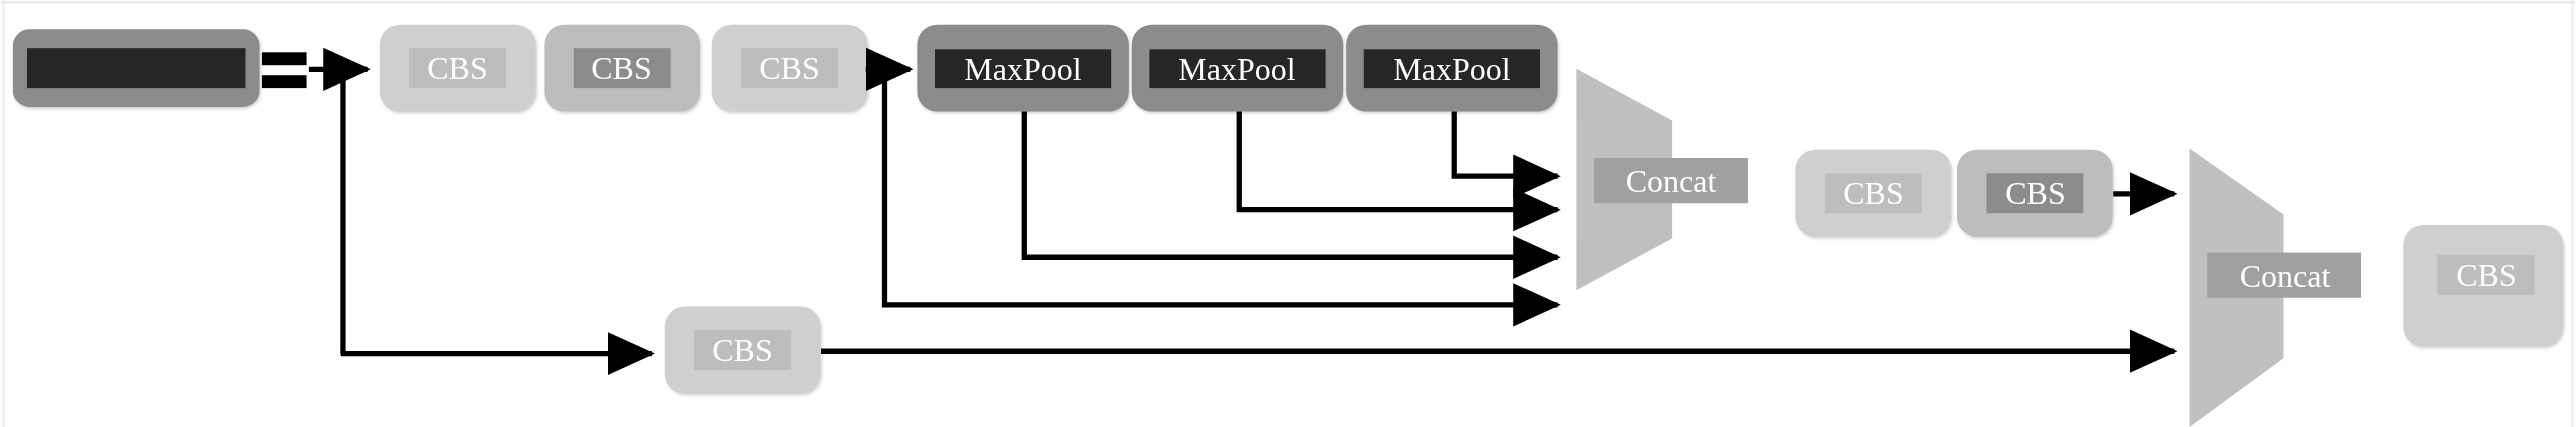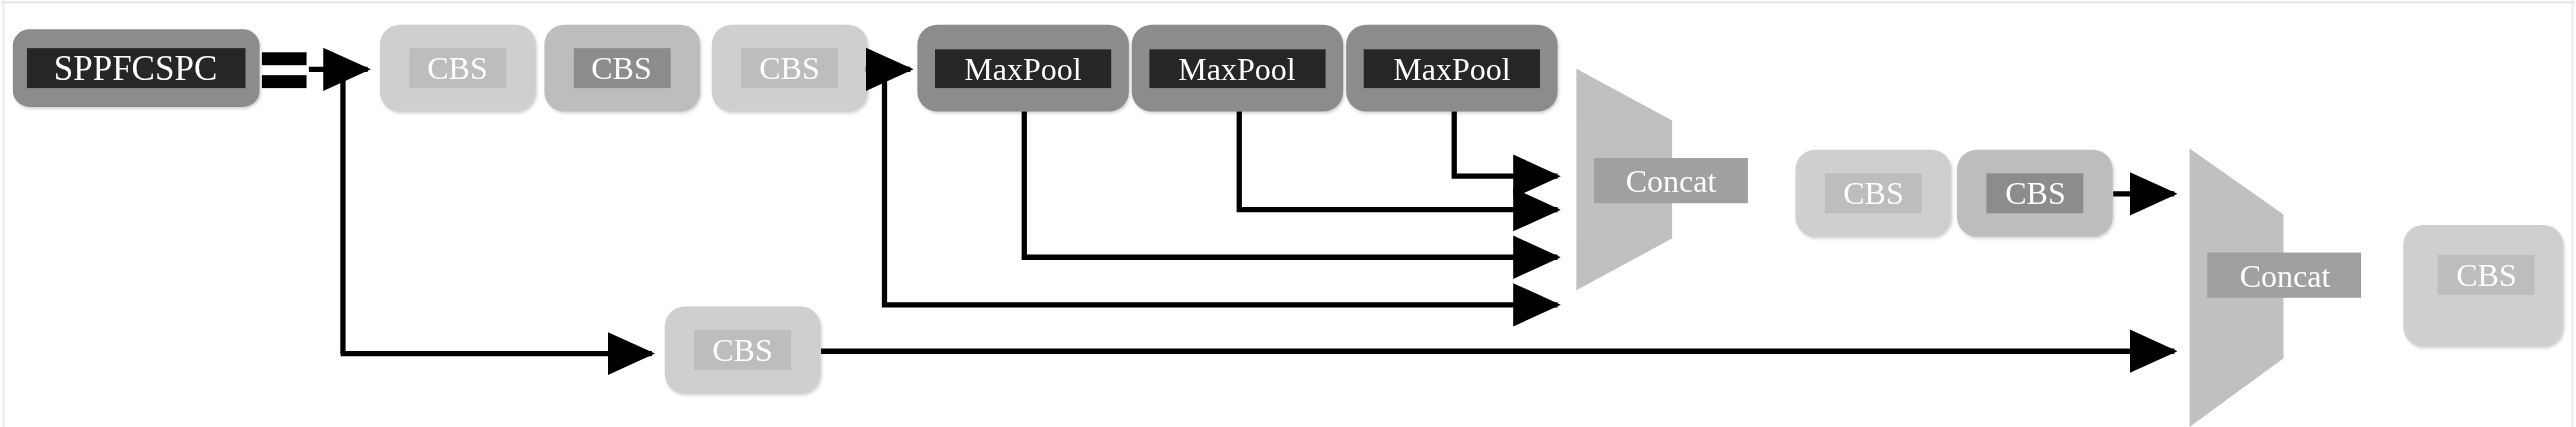--- a/index.html
+++ b/index.html
@@ -162,21 +162,20 @@
       <rect x="3756" y="430" width="262" height="77" fill="#a0a0a0"></rect>
     </g>
 
     <g>
       <rect x="4090" y="383" width="272" height="207" rx="34" ry="34" fill="#cfcfcf" filter="url(#softShadow)"></rect>
       <rect x="4148" y="434" width="165" height="68" fill="#bdbdbd"></rect>
     </g>
 
   </svg>
 
-  <div class="node-label" style="left:26px;  top:48px;  width:219px; height:40px; font-size:35px;">SPPFCSPC</div>
 
   <div class="node-label" style="left:409px; top:48px;  width:97px; height:40px; font-size:32px;">CBS</div>
 
   <div class="node-label" style="left:573px; top:48px;  width:97px; height:40px; font-size:32px;">CBS</div>
 
   <div class="node-label" style="left:741px;top:48px;  width:97px; height:40px; font-size:32px;">CBS</div>
 
   <div class="node-label" style="left:935px;top:49px;  width:176px; height:39px; font-size:32px;">MaxPool</div>
 
   <div class="node-label" style="left:1149px;top:49px;  width:176px; height:39px; font-size:32px;">MaxPool</div>

